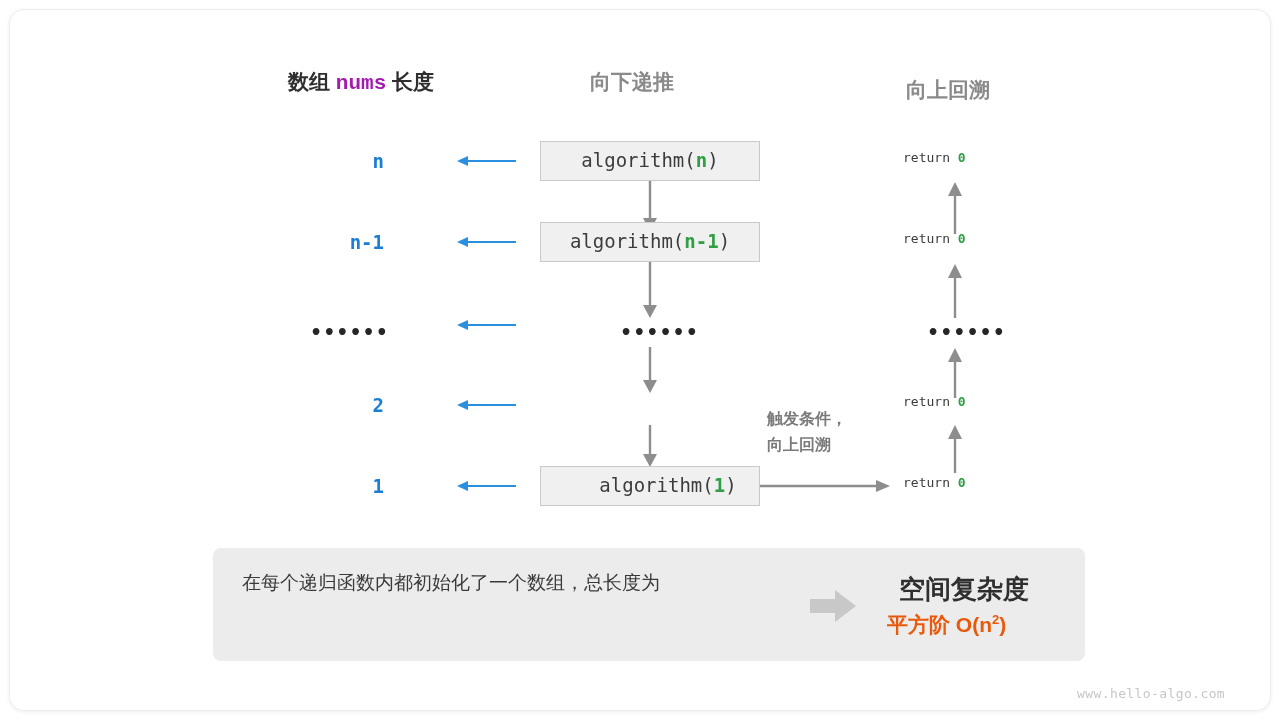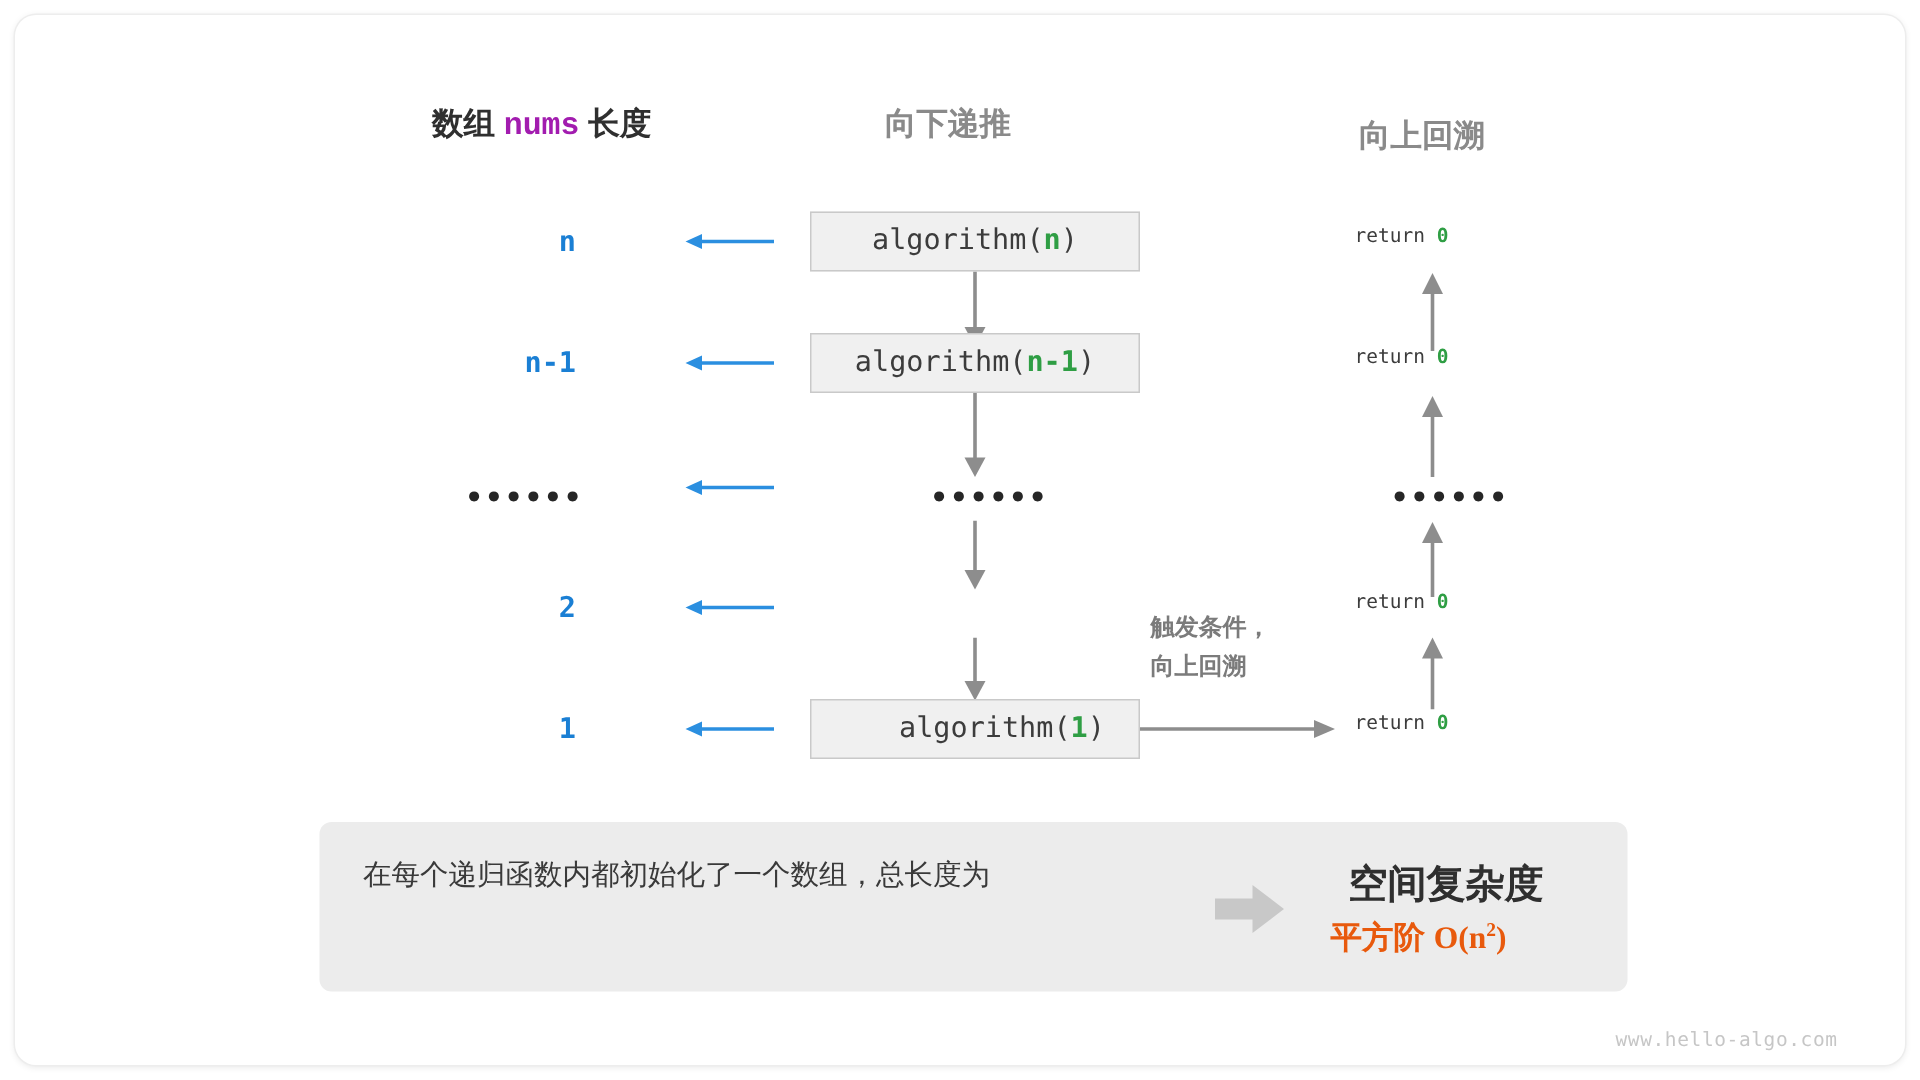--- a/index.html
+++ b/index.html
@@ -130,21 +130,21 @@
   .sum-title {
     left: 889px; top: 562px;
     font-size: 26px; font-weight: bold; color: #2f2f2f;
     white-space: nowrap;
   }
   .sum-value {
     left: 877px; top: 601px;
     font-size: 21px; font-weight: bold; color: #e8590c;
     white-space: nowrap;
   }
-  .sum-value .mono { font-family: Liberation Serif, serif; margin-top: 11px; }
+  .sum-value .mono { font-family: Liberation Sans, sans-serif; margin-top: 11px; }
   .sup { font-size: 13px; vertical-align: super; }
 
   
   .watermark {
     left: 1067px; top: 676px;
     font-family: "DejaVu Sans Mono", "Liberation Mono", monospace;
     font-size: 13px;
     color: #c6c6c6;
     letter-spacing: 0.4px;
     white-space: nowrap;

